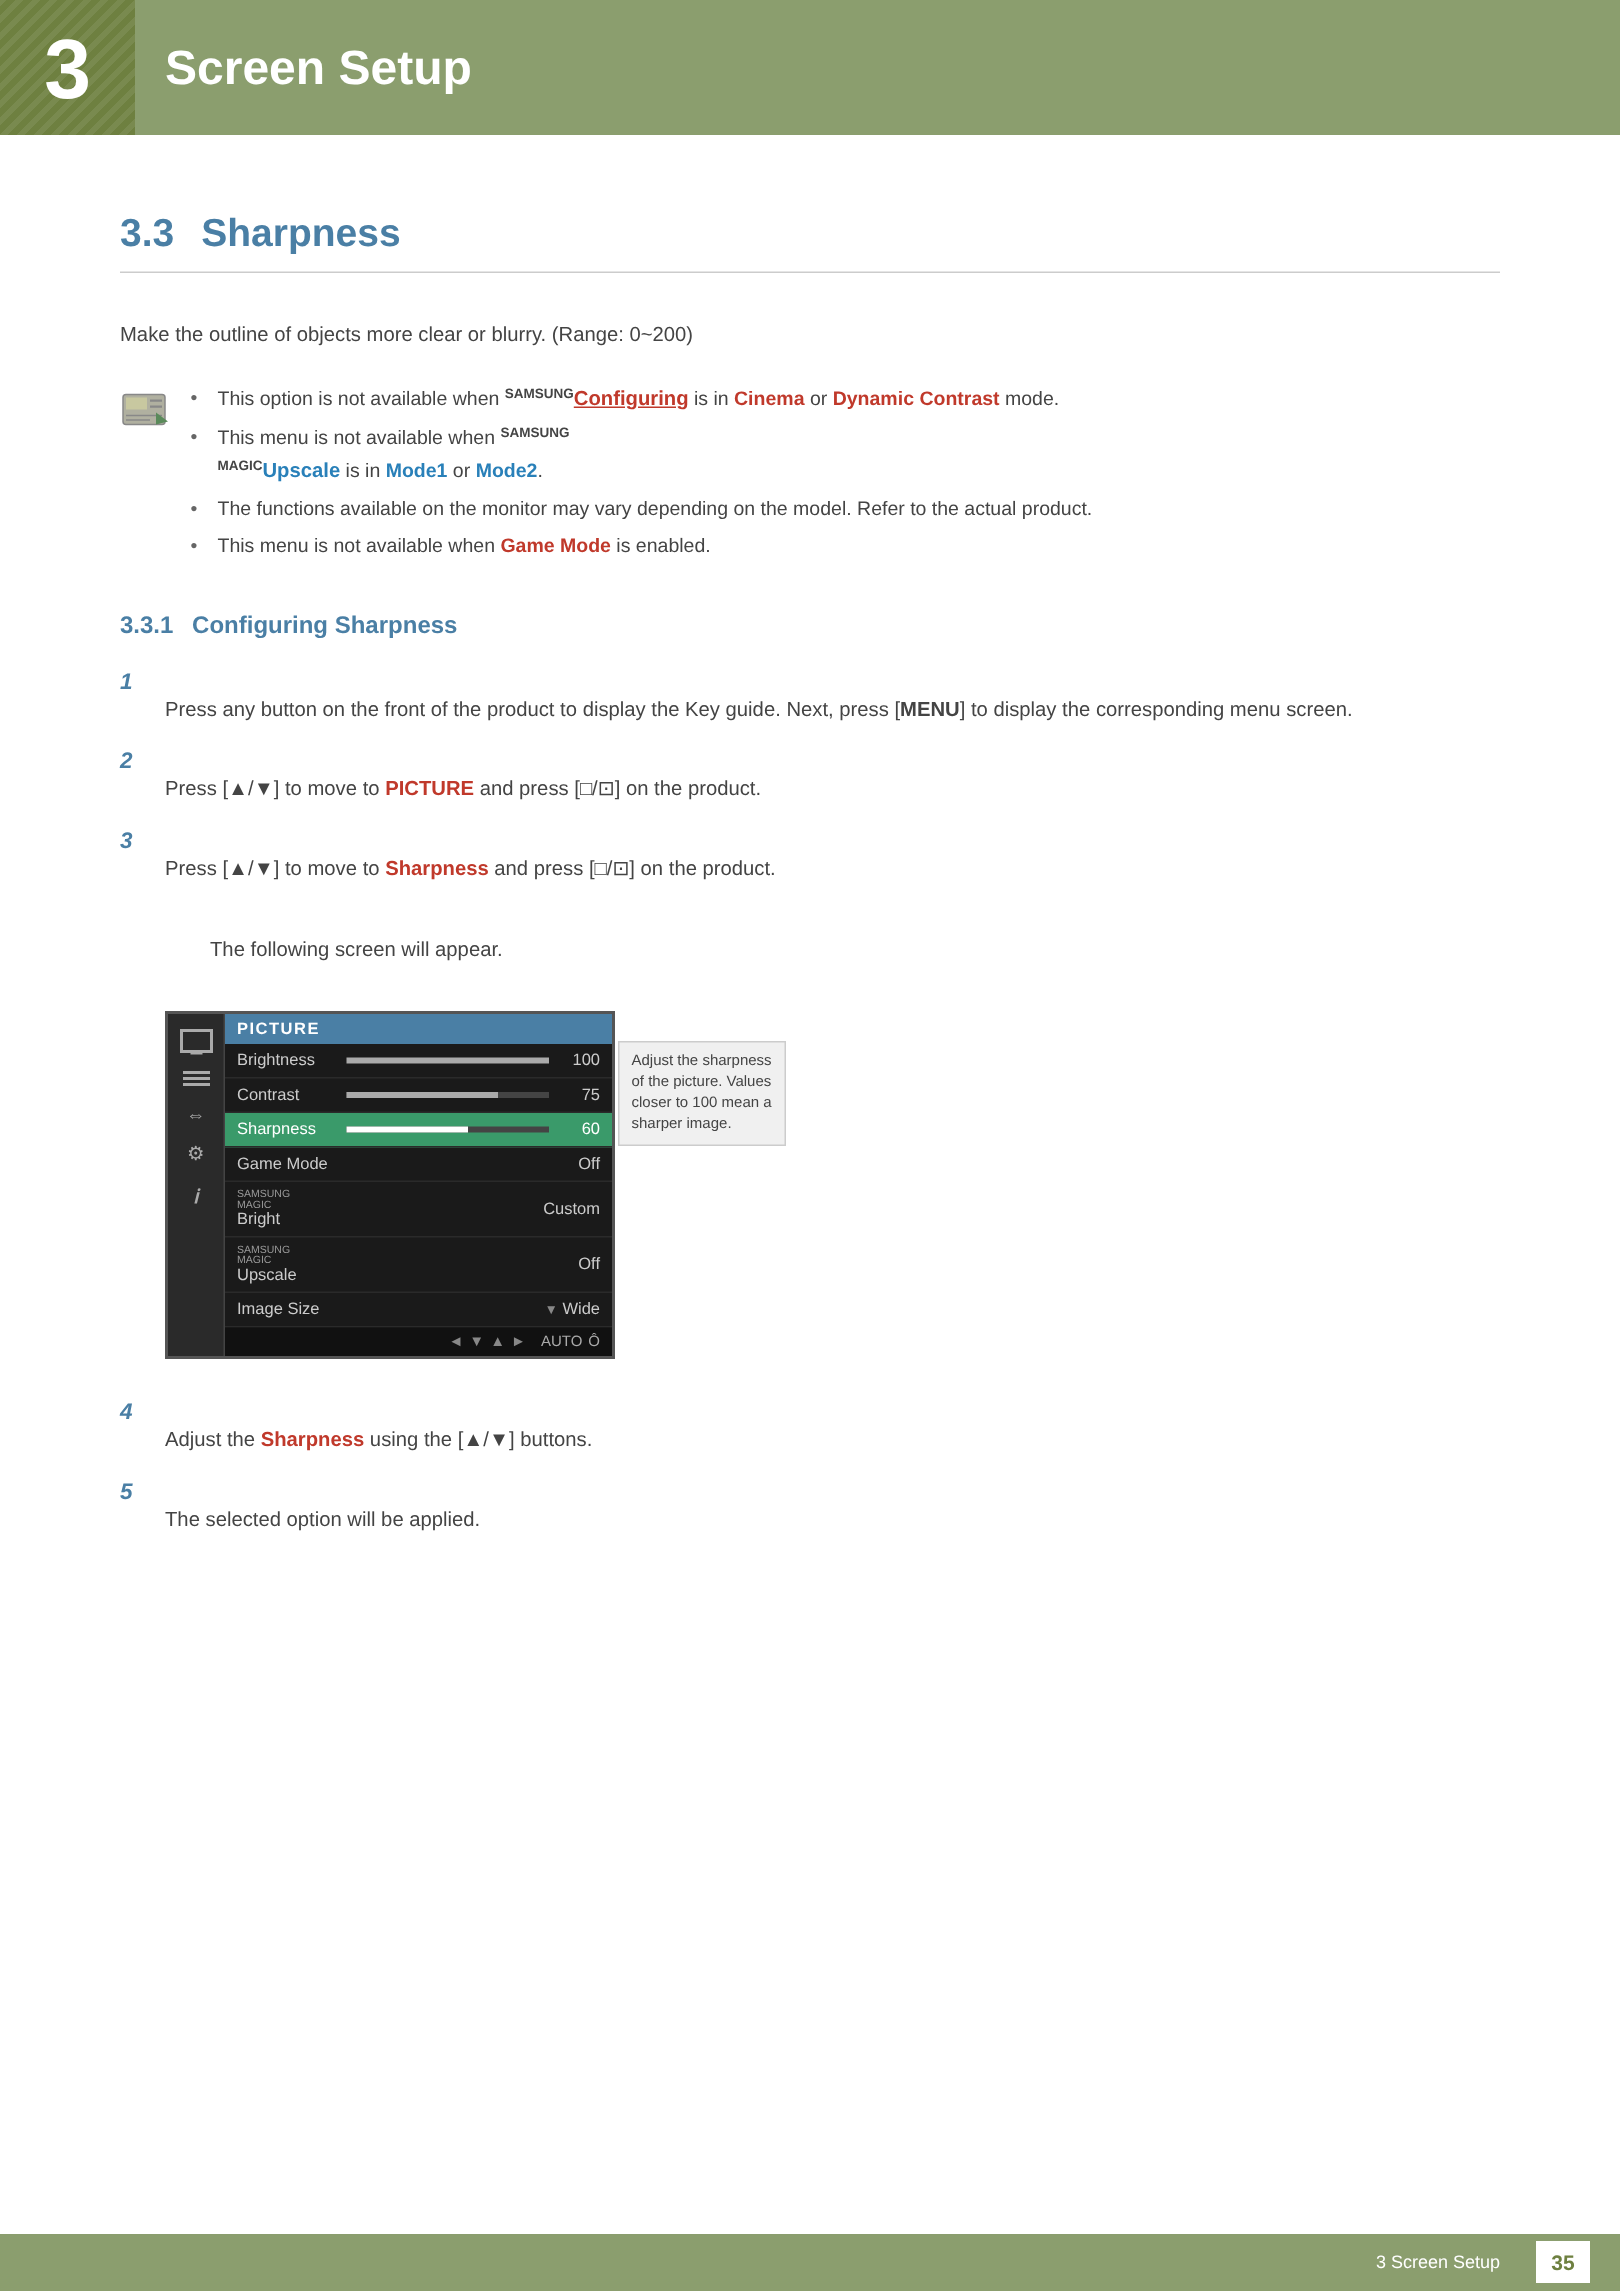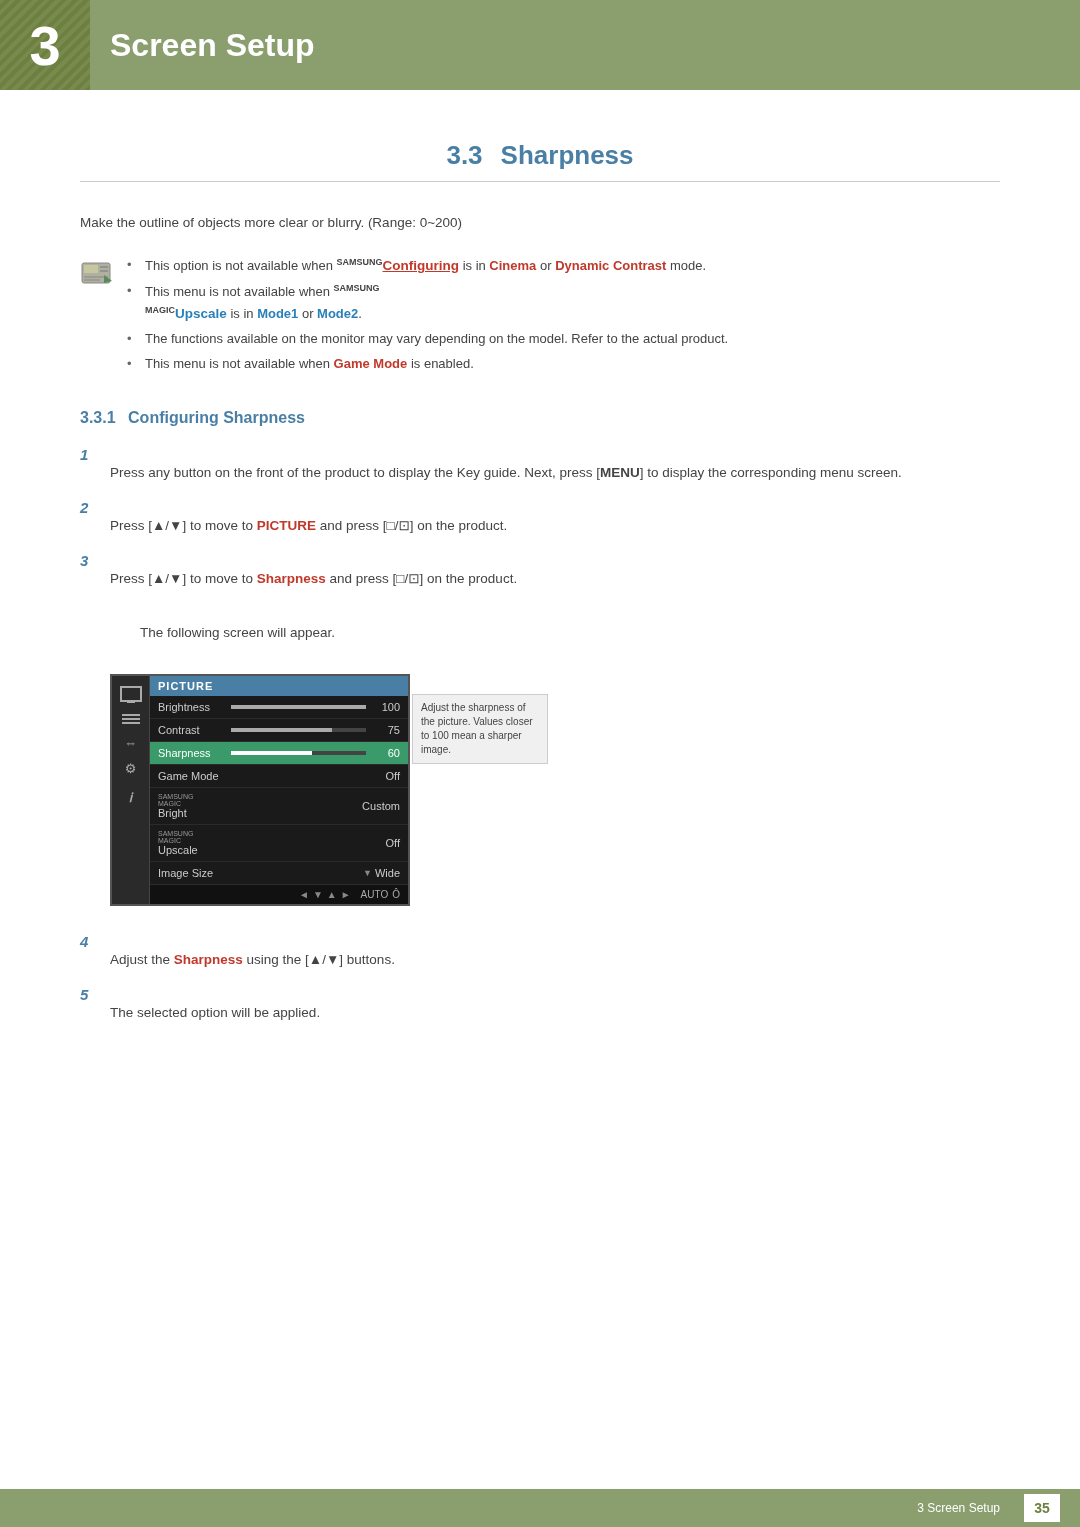--- a/index.html
+++ b/index.html
@@ -65,21 +65,20 @@
       padding: 50px 80px 80px 80px;
     }
 
     
     .section-heading {
       display: flex;
       align-items: baseline;
       margin-bottom: 30px;
       border-bottom: 1px solid #ccc;
       padding-bottom: 10px;
-      justify-content: center;
     }
     .section-number {
       color: #4a7fa5;
       font-size: 26px;
       font-weight: bold;
       margin-right: 18px;
     }
     .section-title {
       color: #4a7fa5;
       font-size: 26px;
@@ -260,21 +259,21 @@
       display: flex;
       align-items: center;
       justify-content: flex-end;
       gap: 4px;
     }
 
     
     .tooltip-box {
       background: #f0f0f0;
       border: 1px solid #ccc;
-      width: 136px;
+      width: 112px;
       padding: 6px 8px;
       font-size: 10px;
       color: #444;
       line-height: 1.4;
       margin-left: 2px;
       align-self: flex-start;
       margin-top: 20px;
     }
 
     

